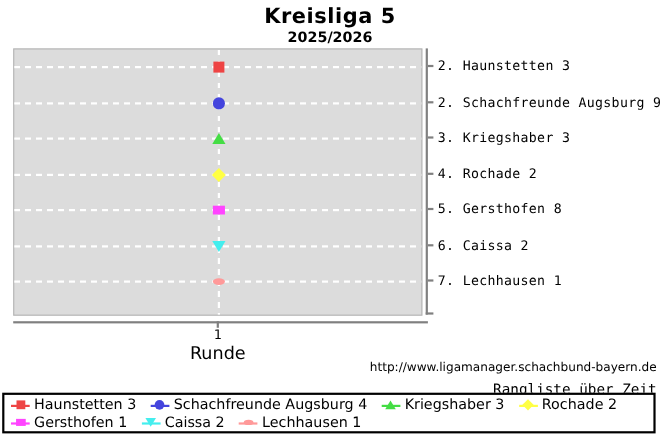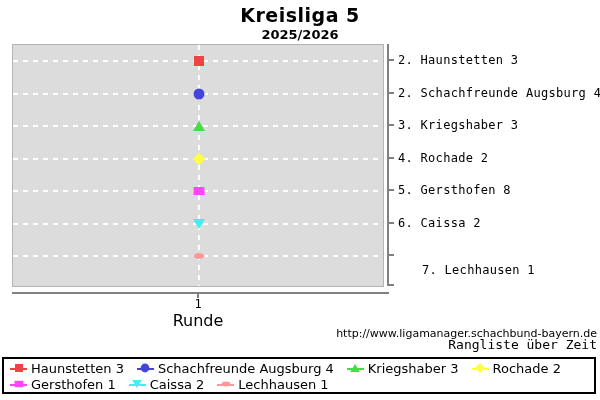--- a/index.html
+++ b/index.html
@@ -30,21 +30,21 @@
   .right-axis-foot{position:absolute;left:387px;top:284px;width:7px;height:2px;background:#808080;}
   .bottom-axis{position:absolute;left:12px;top:292px;width:377px;height:2px;background:#808080;}
   .x-tick{position:absolute;left:197px;top:292px;width:2px;height:6px;background:#808080;}
   .y-tick{position:absolute;width:5px;height:2px;background:#808080;}
   .rank-label{position:absolute;left:398px;transform:translateY(-50%);
         font-family:"DejaVu Sans Mono",monospace;font-size:12px;letter-spacing:.3px;white-space:nowrap;}
   .x-tick-label{position:absolute;left:168px;top:297px;width:60px;text-align:center;
         font-family:"DejaVu Sans Mono",monospace;font-size:12px;}
   .x-label{position:absolute;left:158px;top:311px;width:80px;text-align:center;font-size:16px;}
   .url{position:absolute;right:3px;top:327px;font-size:11px;white-space:nowrap;}
-  .caption{position:absolute;right:3px;top:337px;font-family:"DejaVu Sans Mono",monospace;
+  .caption{position:absolute;right:3px;top:347px;font-family:"DejaVu Sans Mono",monospace;
         font-size:13px;white-space:nowrap;}
   .legend{position:absolute;left:2px;top:357px;width:594px;height:37px;box-sizing:border-box;
         border:2px solid #000;background:#fff;padding:1px 6px;}
   .legend-row{display:flex;align-items:center;gap:13px;height:16px;}
   .legend-item{display:flex;align-items:center;gap:4px;font-size:13px;white-space:nowrap;}
   .lmarker{position:relative;width:17px;height:13px;flex:0 0 17px;}
   .lline{position:absolute;left:0;top:6px;width:17px;height:2px;}
   .lmarker .shape{position:absolute;left:50%;top:50%;transform:translate(-50%,-50%) scale(.8);}
   .lmarker .shape-diamond{transform:translate(-50%,-50%) rotate(45deg) scale(.8);}
 </style>
@@ -148,24 +148,24 @@
             <span class="lline" style="background: rgb(255, 153, 153);"></span>
             <span class="shape shape-ellipse" style="background: rgb(255, 153, 153);"></span>
           </span>
           <span class="llabel">Lechhausen 1</span>
         </span>
       </div>
   </div>
 <div class="y-tick" style="left: 389px; top: 59px;"></div>
     <div class="rank-label" style="top: 60px;">2. Haunstetten 3</div>
     <div class="y-tick" style="left: 389px; top: 91.5px;"></div>
-    <div class="rank-label" style="top: 92.5px;">2. Schachfreunde Augsburg 4</div>
+    <div class="rank-label" style="top: 92.5px;">2. Schachfreunde Augsburg 9</div>
     <div class="y-tick" style="left: 389px; top: 124px;"></div>
     <div class="rank-label" style="top: 125px;">3. Kriegshaber 3</div>
     <div class="y-tick" style="left: 389px; top: 156.5px;"></div>
     <div class="rank-label" style="top: 157.5px;">4. Rochade 2</div>
     <div class="y-tick" style="left: 389px; top: 189px;"></div>
     <div class="rank-label" style="top: 190px;">5. Gersthofen 8</div>
     <div class="y-tick" style="left: 389px; top: 221.5px;"></div>
     <div class="rank-label" style="top: 222.5px;">6. Caissa 2</div>
     <div class="y-tick" style="left: 389px; top: 254px;"></div>
-    <div class="rank-label" style="top: 270px; margin-left: 24px;">7. Lechhausen 1</div>
+    <div class="rank-label" style="top: 255px;">7. Lechhausen 1</div>
   </div>
 
 </body></html>

